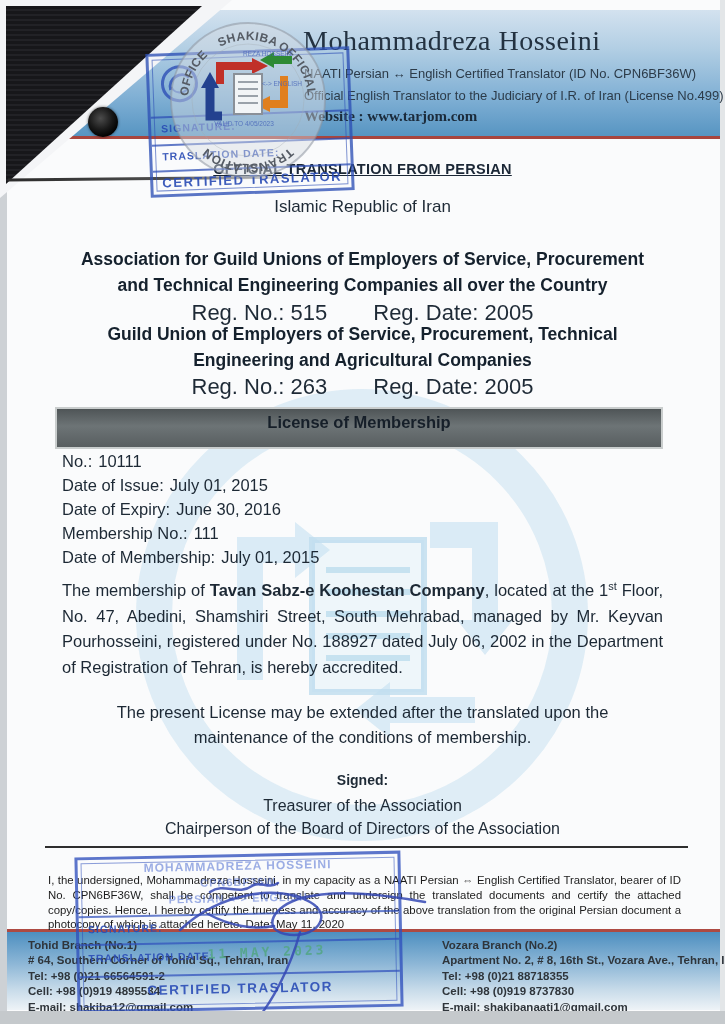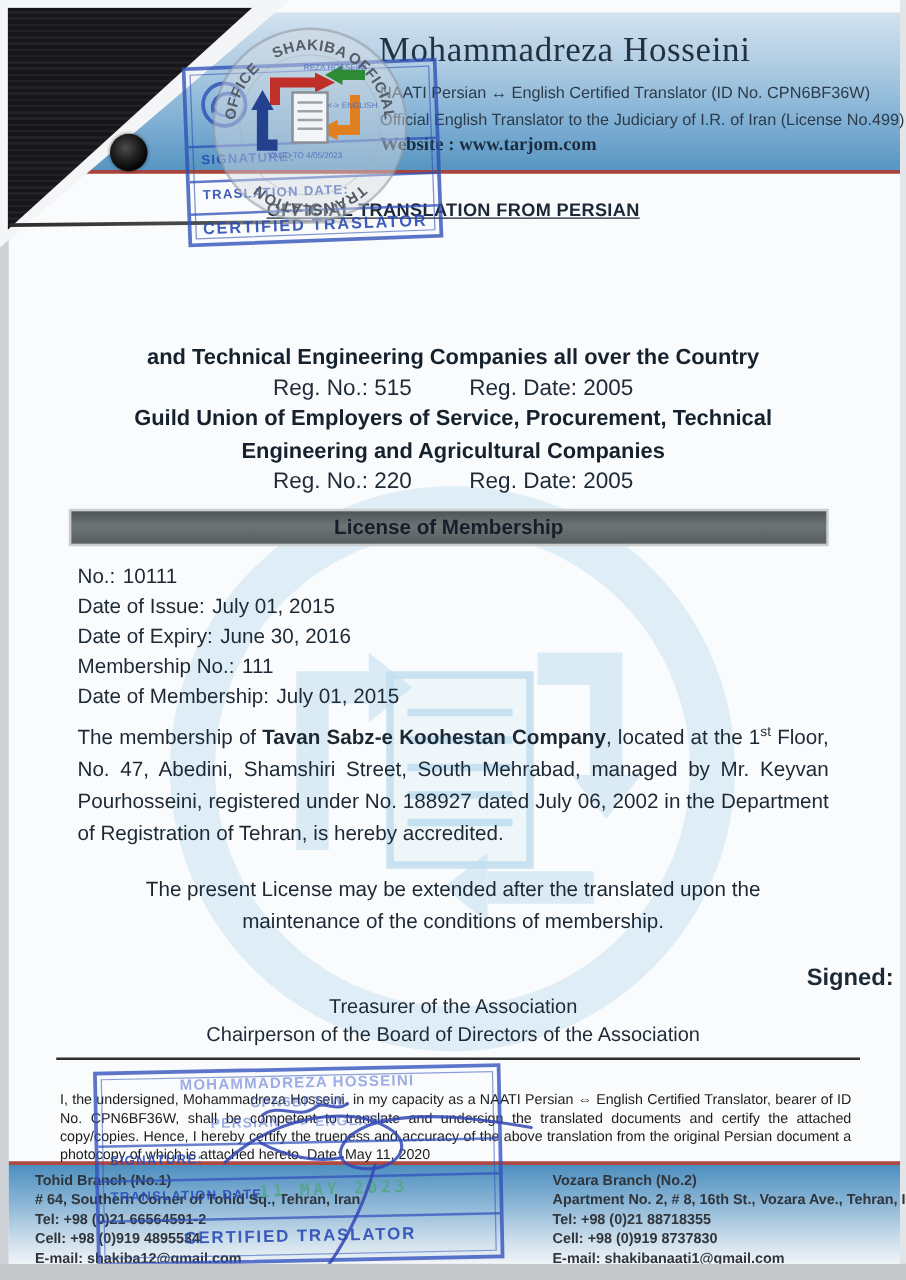--- a/index.html
+++ b/index.html
@@ -42,38 +42,38 @@
   #cs-logo{position:absolute;left:8px;top:6px;}
   
   #sticker{left:168px;top:20px;z-index:7;}
   
   #watermark{left:90px;top:380px;z-index:1;opacity:.9;}
   
   .cline{left:10px;width:705px;text-align:center;z-index:2;white-space:nowrap;}
   #doc-title{top:161px;font-size:14.5px;font-weight:bold;text-decoration:underline;color:#1b2736;letter-spacing:.3px;}
   .h17{font-size:17px;color:#1e2a36;}
   .hb{font-size:17.5px;font-weight:bold;color:#15212d;}
-  .regrow{font-size:18px;color:#1e2a36;}
+  .regrow{font-size:22px;color:#1e2a36;}
   .regrow .gap{display:inline-block;width:46px;}
   
-  #banner{left:57px;top:409px;width:604px;height:26px;z-index:2;text-align:center;
+  #banner{left:57px;top:409px;width:604px;height:38px;z-index:2;text-align:center;
     background:linear-gradient(180deg,#4f5557 0%,#6d7476 45%,#585e60 100%);
     box-shadow:0 0 0 2px #c9cdcd;}
   #banner span{font-size:16.5px;font-weight:bold;color:#161f29;line-height:26px;}
   
   .field{left:62px;font-size:16.5px;color:#1d2935;z-index:2;white-space:nowrap;}
   .field .lbl{margin-right:6px;}
   
   #body-para{left:62px;top:578px;width:601px;font-size:16.5px;line-height:25.5px;
     text-align:justify;color:#1c2834;z-index:2;}
   #body-para b{font-weight:bold;margin-top:36px;}
   #body-para sup{font-size:11px;vertical-align:super;line-height:0;}
   #ext-para{left:84px;top:700px;width:557px;font-size:16.5px;line-height:25px;
     text-align:center;color:#1c2834;z-index:2;}
-  #signed-lbl{top:772px;font-size:19px;font-weight:bold;text-align:right;}
+  #signed-lbl{top:772px;font-size:14px;font-weight:bold;}
   #signed-1{top:797px;font-size:16px;}
   #signed-2{top:820px;font-size:16px;}
   
   #divider{left:45px;top:846px;width:643px;height:2px;background:#2e2e2e;z-index:2;}
   #disclaimer{left:48px;top:852px;width:633px;font-size:11.4px;line-height:14.8px;
     text-align:justify;color:#1c1c1c;z-index:5;margin-top:21px;}
   
   #bottom-stamp{left:76px;top:854px;width:320px;height:150px;z-index:6;transform:rotate(-1.2deg);
     border:3px solid rgba(48,80,188,.78);}
   #bottom-stamp .inner{position:absolute;inset:3px;border:1px solid rgba(48,80,188,.55);}
@@ -181,28 +181,30 @@
       </g>
     </g>
     <g font-family="Liberation Sans,sans-serif" font-size="6.5" fill="rgba(70,100,185,.8)" text-anchor="middle">
       <text x="100" y="36">REZA HOSSEINI</text>
       <text x="114" y="66">&lt;-&gt; ENGLISH</text>
       <text x="76" y="106">VALID TO 4/05/2023</text>
     </g>
   </svg>
 
   <div class="abs cline" id="doc-title">OFFICIAL TRANSLATION FROM PERSIAN</div>
+  <div class="abs cline h17" style="top:197px">Islamic Republic of Iran</div>
+  <div class="abs cline hb" style="top:249px">Association for Guild Unions of Employers of Service, Procurement</div>
   <div class="abs cline hb" style="top:275px">and Technical Engineering Companies all over the Country</div>
   <div class="abs cline regrow" style="top:300px">
     <span>Reg. No.: 515</span><span class="gap"></span><span>Reg. Date: 2005</span>
   </div>
   <div class="abs cline hb" style="top:324px">Guild Union of Employers of Service, Procurement, Technical</div>
   <div class="abs cline hb" style="top:350px">Engineering and Agricultural Companies</div>
   <div class="abs cline regrow" style="top:374px">
-    <span>Reg. No.: 220</span><span class="gap"></span><span>Reg. Date: 2005</span>
+    <span>Reg. No.: 263</span><span class="gap"></span><span>Reg. Date: 2005</span>
   </div>
 
   <div class="abs" id="banner">
     <span>License of Membership</span>
   </div>
 
   <div class="abs field" style="top:452px">
     <span class="lbl">No.:</span><span>10111</span>
   </div>
   <div class="abs field" style="top:476px">

